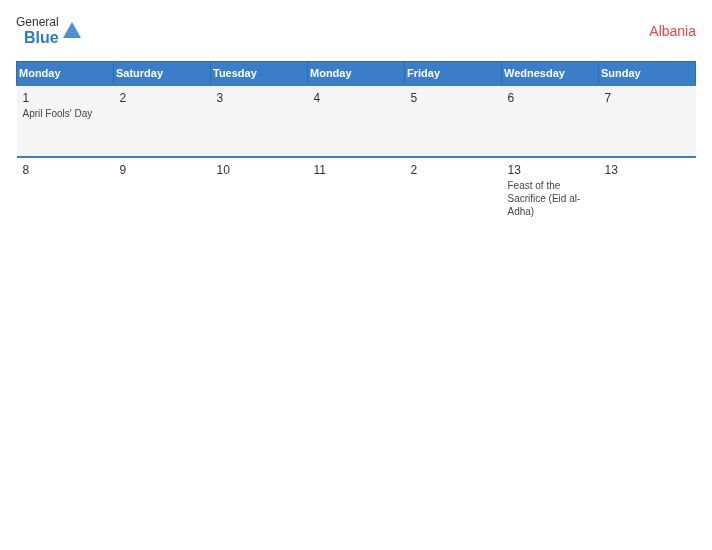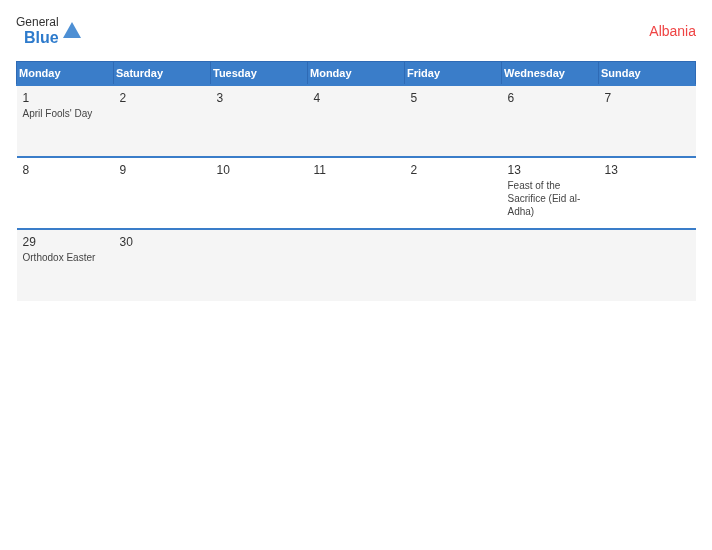--- a/index.html
+++ b/index.html
@@ -156,28 +156,14 @@
           <span class="day-num">2</span>
         </td>
         <td>
           <span class="day-num">13</span>
           <div class="event">Feast of the Sacrifice (Eid al-Adha)</div>
         </td>
         <td>
           <span class="day-num">13</span>
         </td>
       </tr>
-      <tr>
-        <td>
-          <span class="day-num">29</span>
-          <div class="event">Orthodox Easter</div>
-        </td>
-        <td>
-          <span class="day-num">30</span>
-        </td>
-        <td></td>
-        <td></td>
-        <td></td>
-        <td></td>
-        <td></td>
-      </tr>
     </tbody>
 </table>
 
 </body></html>

